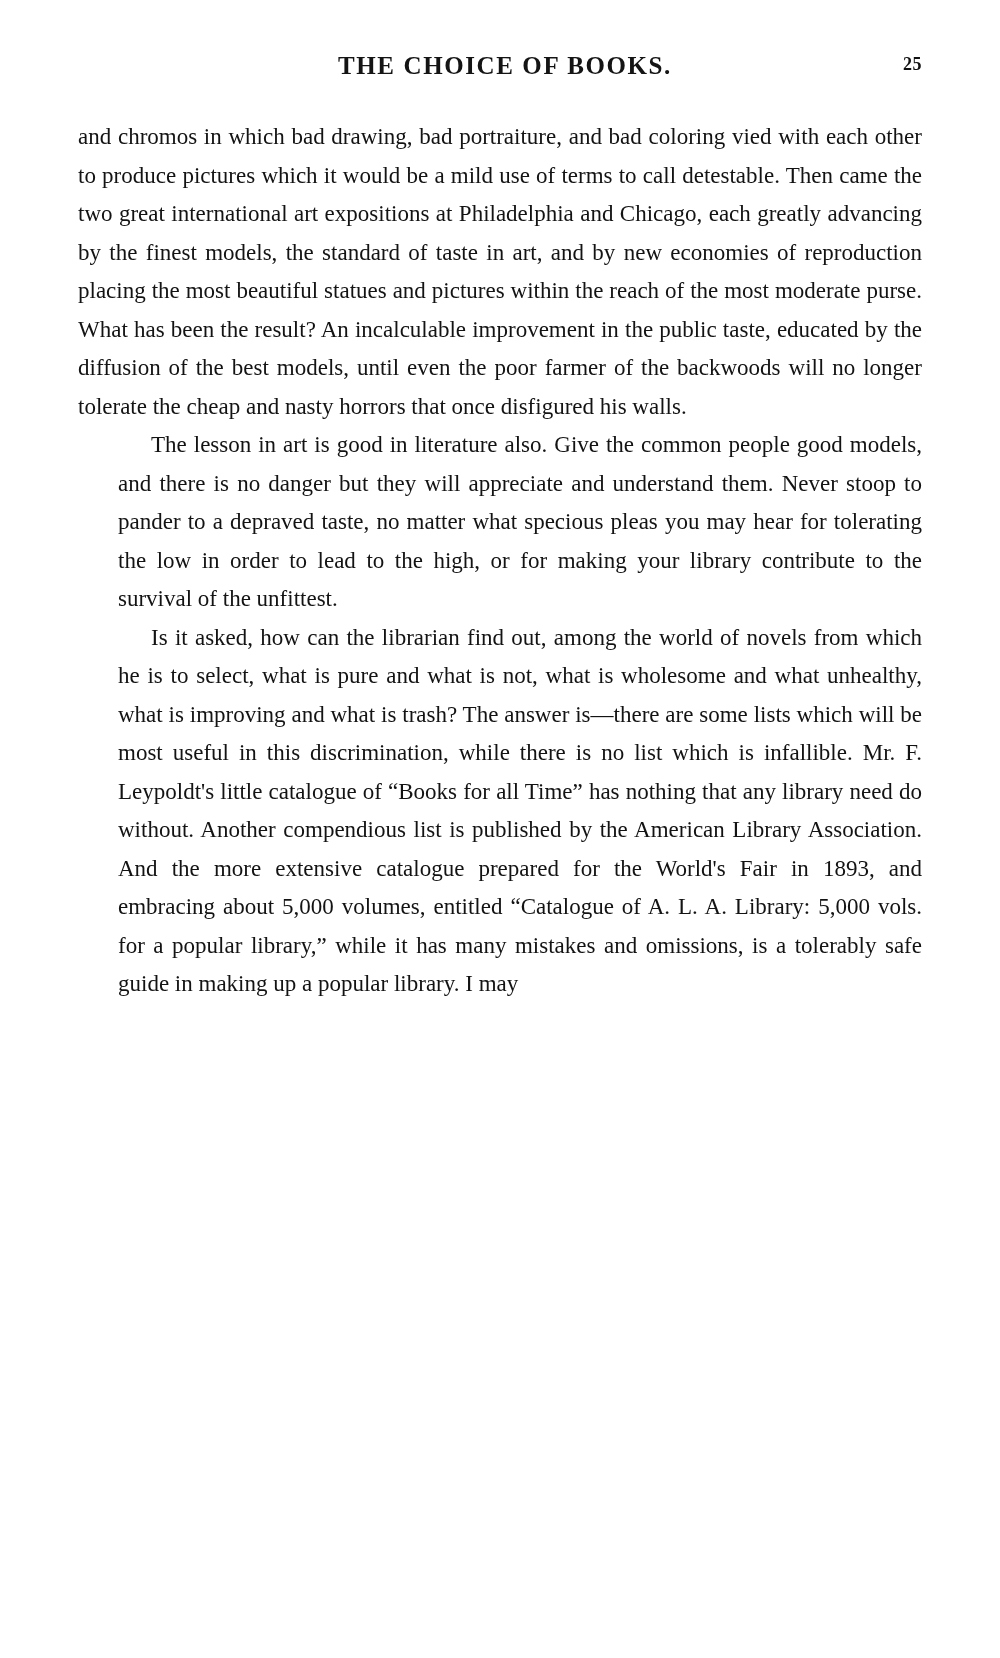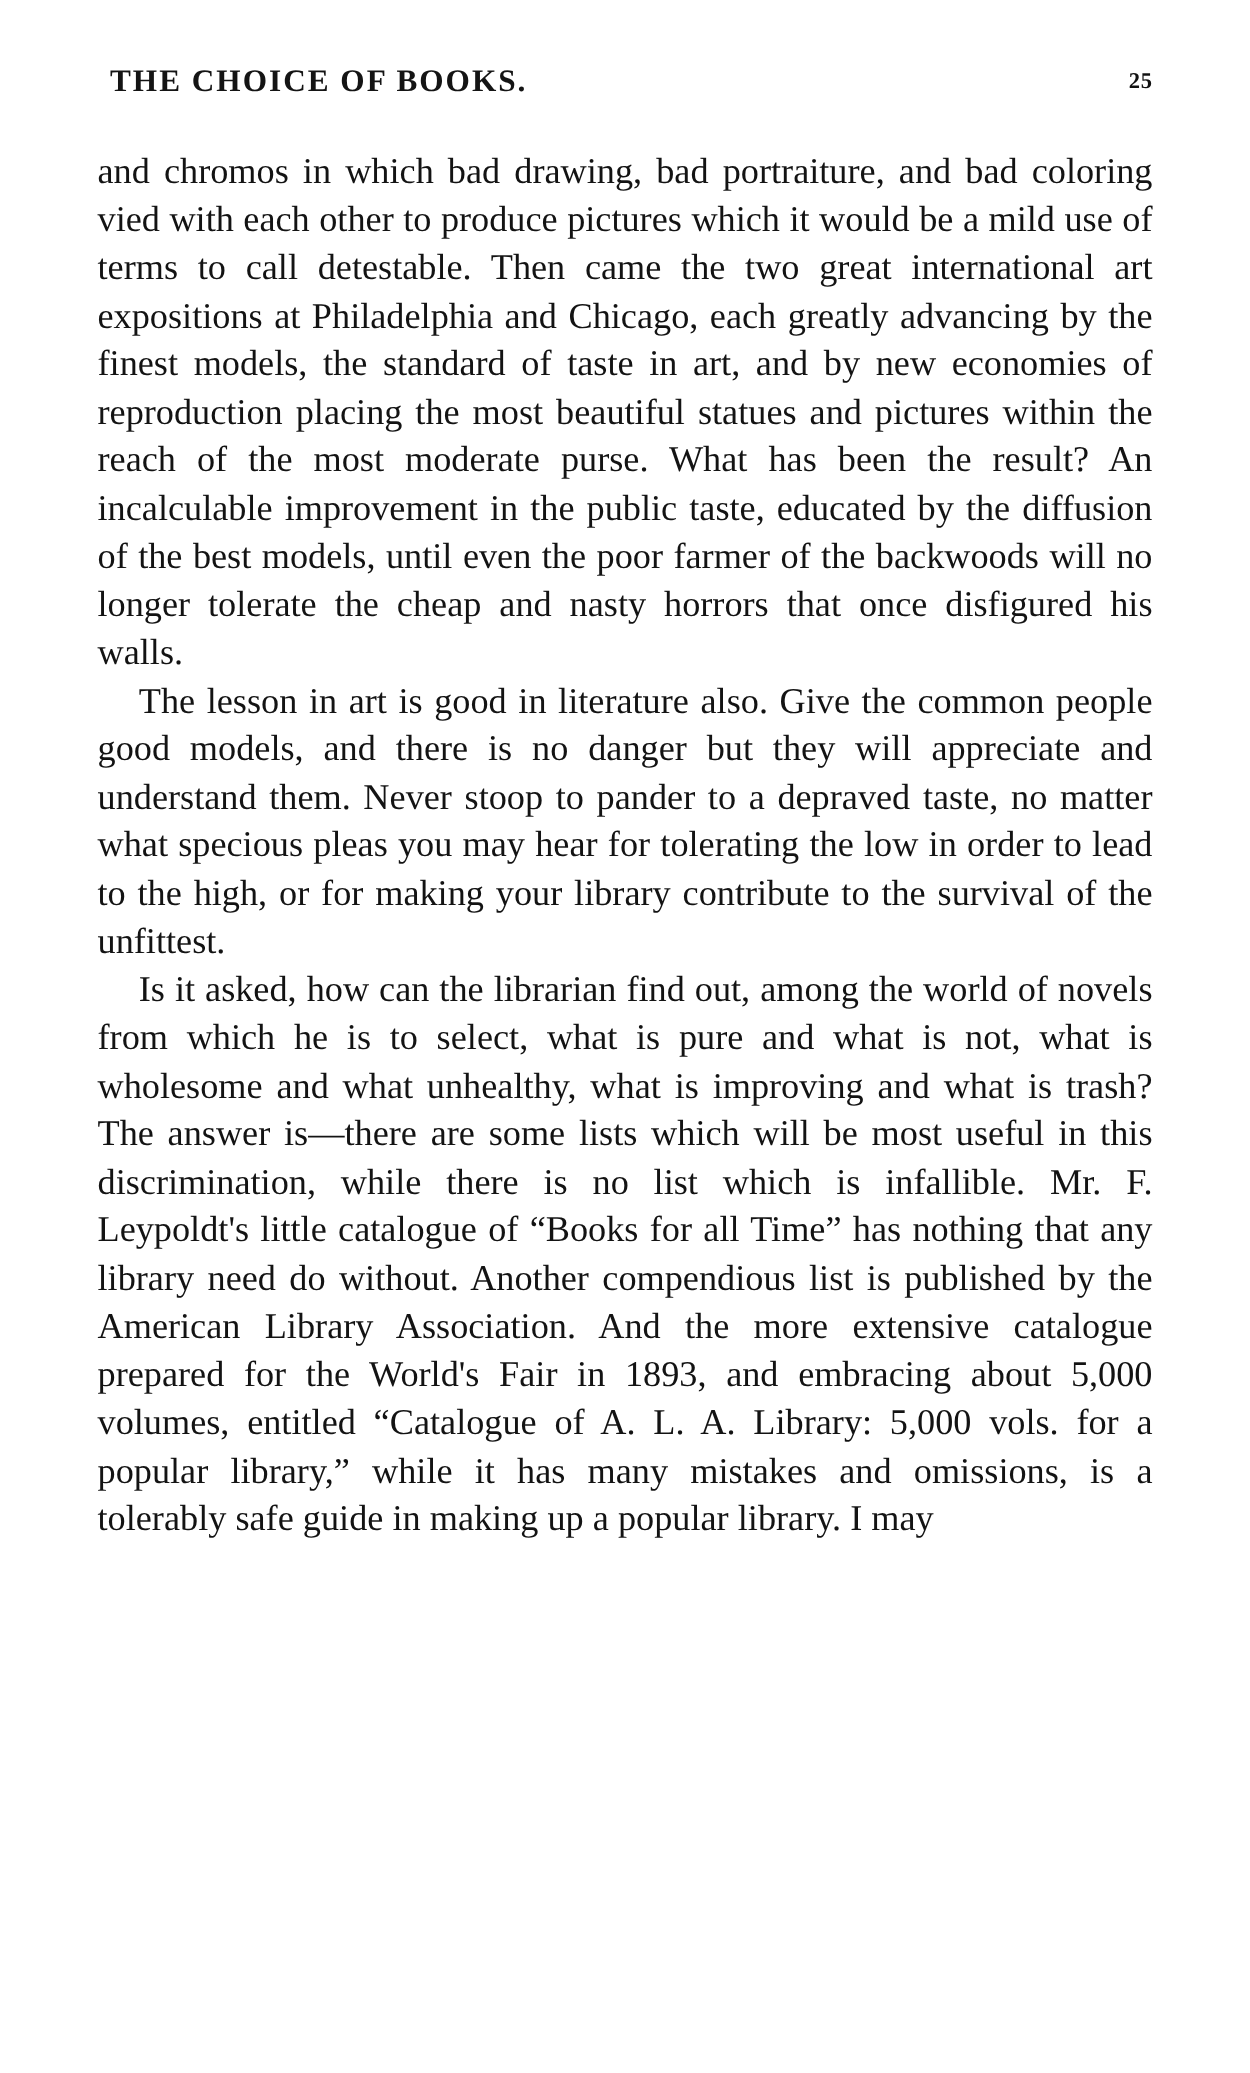--- a/index.html
+++ b/index.html
@@ -20,20 +20,21 @@
     left: 0;
     top: 0;
     width: 1000px;
     height: 1658px;
     box-sizing: border-box;
     padding: 52px 78px 40px 78px;
   }
   .running-head {
     display: flex;
     align-items: baseline;
+    justify-content: center;
     position: relative;
     height: 40px;
     margin-bottom: 26px;
   }
   .head-title {
     font-family: "Liberation Serif", serif;
     font-size: 25px;
     letter-spacing: 1.6px;
     font-weight: 700;
     text-transform: uppercase;
@@ -43,35 +44,36 @@
   .page-number {
     position: absolute;
     right: 0;
     top: 2px;
     font-size: 18px;
     font-weight: 700;
     color: #111111;
     letter-spacing: 0.5px;
   }
   .body-text {
-    font-size: 29px;
+    font-size: 23px;
     line-height: 38.5px;
     text-align: justify;
     text-justify: inter-word;
     color: #131313;
     hyphens: none;
   }
   .body-text p {
     margin: 0;
   }
   .body-text p.indent {
     text-indent: 33px;
   }
   .body-text p + p {
     margin-top: 0;
+    margin-left: 40px;
   }
   
   .body-text, .head-title, .page-number {
     text-rendering: optimizeLegibility;
   }
 </style>
 </head>
 <body>
 
 <div class="page">

